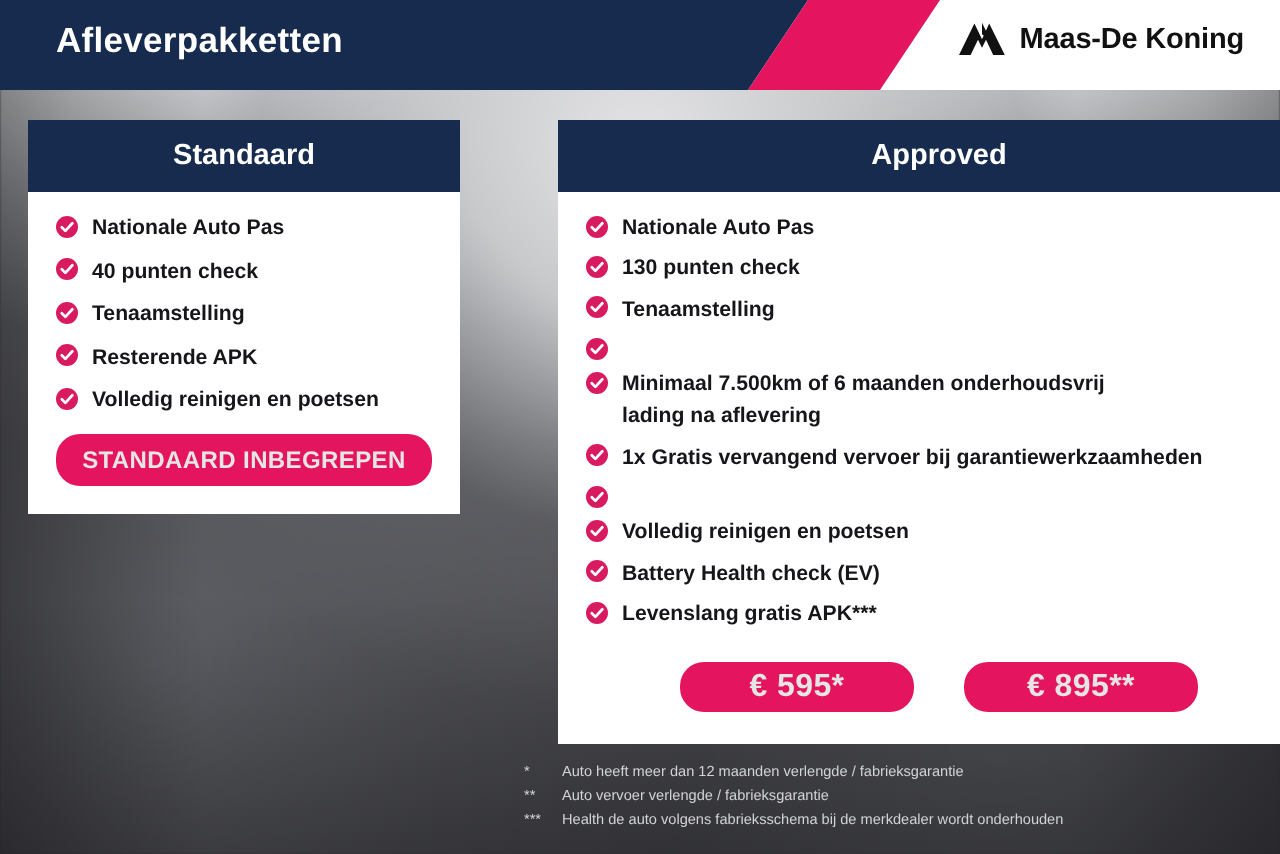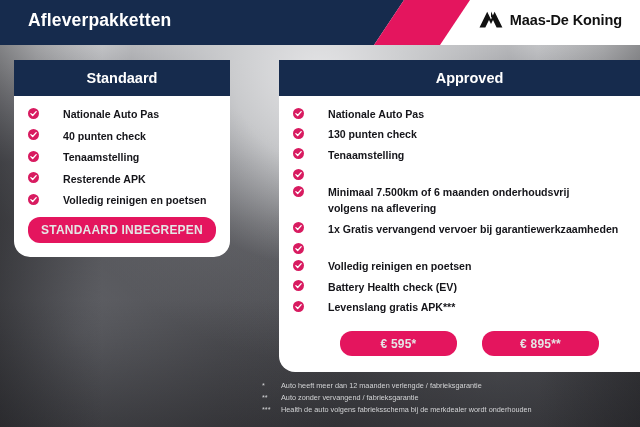--- a/index.html
+++ b/index.html
@@ -85,21 +85,20 @@
     color: #111111;
     font-size: 14.5px;
     font-weight: bold;
     letter-spacing: -0.1px;
   }
 
   
   .card {
     position: absolute;
     background: #ffffff;
-    border-radius: 16px;
   }
   #card-standaard { left: 14px;  top: 60px; width: 216px; height: 197px; }
   #card-approved  { left: 243px; top: 60px; width: 381px; height: 312px; margin-left: 36px; }
 
   .card-header {
     background: #162b4d;
     color: #ffffff;
     text-align: center;
     font-weight: bold;
     font-size: 14.5px;
@@ -109,21 +108,21 @@
   }
   #card-standaard .card-header { height: 36px; }
   #card-approved  .card-header { height: 36px; }
 
   .card-body { padding: 10px 0 0 0; }
 
   ul.feature-list { list-style: none; }
   ul.feature-list li {
     display: flex;
     align-items: flex-start;
-    gap: 24px;
+    gap: 7px;
     color: #15151a;
     font-weight: bold;
     line-height: 1.52;
   }
   #card-standaard ul.feature-list { padding: 0 10px 0 14px; }
   #card-standaard ul.feature-list li { font-size: 10.6px; margin-bottom: 5.5px; }
   #card-approved  ul.feature-list { padding: 0 12px 0 14px; }
   #card-approved  ul.feature-list li { font-size: 10.6px; margin-bottom: 4.4px; }
 
   .check-icon { flex: 0 0 auto; margin-top: 1.5px; }
@@ -156,21 +155,21 @@
     left: 0;
     right: 0;
     bottom: 16px;
     display: flex;
     justify-content: center;
     gap: 25px;
   }
   .price-btn {
     width: 117px;
     height: 25px;
-    font-size: 12px;
+    font-size: 16px;
     letter-spacing: 0.2px;
   }
 
   
   #footnotes {
     position: absolute;
     left: 262px;
     top: 380px;
     width: 366px;
     color: #d2d3d5;
@@ -279,21 +278,21 @@
             <path d="M4.2 8.2 L6.8 10.8 L11.9 5.3" stroke="#ffffff" stroke-width="2" fill="none" stroke-linecap="round" stroke-linejoin="round"></path>
           </svg>
         </li>
         <li>
           <svg class="check-icon" width="11" height="11" viewBox="0 0 16 16">
             <circle cx="8" cy="8" r="8" fill="#d81b60"></circle>
             <path d="M4.2 8.2 L6.8 10.8 L11.9 5.3" stroke="#ffffff" stroke-width="2" fill="none" stroke-linecap="round" stroke-linejoin="round"></path>
           </svg>
           <span class="txt">
             <span>Minimaal 7.500km of 6 maanden onderhoudsvrij</span>
-            <span class="cont">volgens na aflevering</span>
+            <span class="cont">lading na aflevering</span>
           </span>
         </li>
         <li>
           <svg class="check-icon" width="11" height="11" viewBox="0 0 16 16">
             <circle cx="8" cy="8" r="8" fill="#d81b60"></circle>
             <path d="M4.2 8.2 L6.8 10.8 L11.9 5.3" stroke="#ffffff" stroke-width="2" fill="none" stroke-linecap="round" stroke-linejoin="round"></path>
           </svg>
           <span class="txt">1x Gratis vervangend vervoer bij garantiewerkzaamheden</span>
         </li>
         <li>
@@ -332,21 +331,21 @@
     </div>
   </div>
 
   <div id="footnotes">
     <div class="footnote">
       <span class="mark">*</span>
       <span class="ftext">Auto heeft meer dan 12 maanden verlengde / fabrieksgarantie</span>
     </div>
     <div class="footnote">
       <span class="mark">**</span>
-      <span class="ftext">Auto zonder vervangend / fabrieksgarantie</span>
+      <span class="ftext">Auto vervoer verlengde / fabrieksgarantie</span>
     </div>
     <div class="footnote">
       <span class="mark">***</span>
       <span class="ftext">Health de auto volgens fabrieksschema bij de merkdealer wordt onderhouden</span>
     </div>
   </div>
 
 </div>
 
 </body></html>

